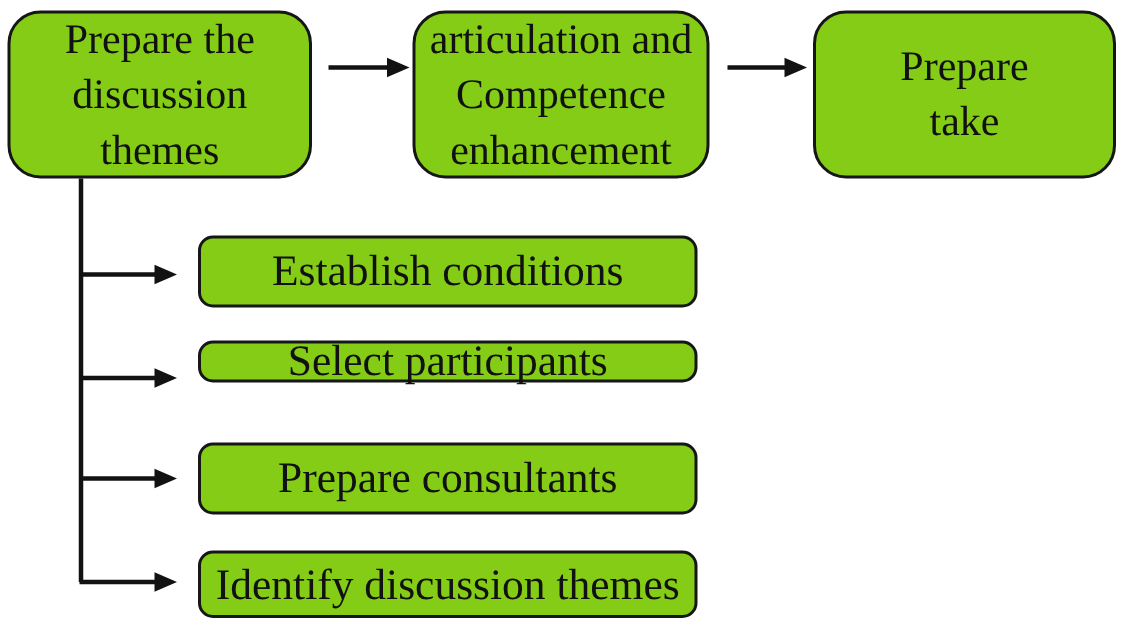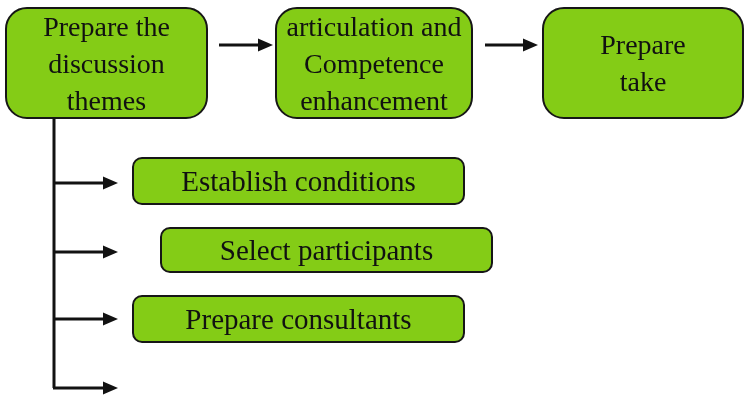--- a/index.html
+++ b/index.html
@@ -49,21 +49,21 @@
     width: 333px;
     height: 48px;
     font-size: 29px;
     line-height: 30px;
     white-space: nowrap;
   }
   #main-0 { left: 5px; }
   #main-1 { left: 275px; width: 198px; }
   #main-2 { left: 542px; width: 202px; }
   #sub-0 { top: 157px; }
-  #sub-1 { top: 227px; height: 46px; margin-left: 28px; }
+  #sub-1 { top: 227px; height: 28px; }
   #sub-2 { top: 295px; }
   #sub-3 { top: 367px; height: 45px; }
 </style>
 </head>
 <body>
 
 <div class="stage">
 
   <svg class="connectors" viewBox="0 0 750 417" xmlns="http://www.w3.org/2000/svg">
 
@@ -124,14 +124,17 @@
   </div>
 
   <div class="node sub-node" id="sub-1">
     <span>Select participants</span>
   </div>
 
   <div class="node sub-node" id="sub-2">
     <span>Prepare consultants</span>
   </div>
 
+  <div class="node sub-node" id="sub-3">
+    <span>Identify discussion themes</span>
+  </div>
 
 </div>
 
 </body></html>

